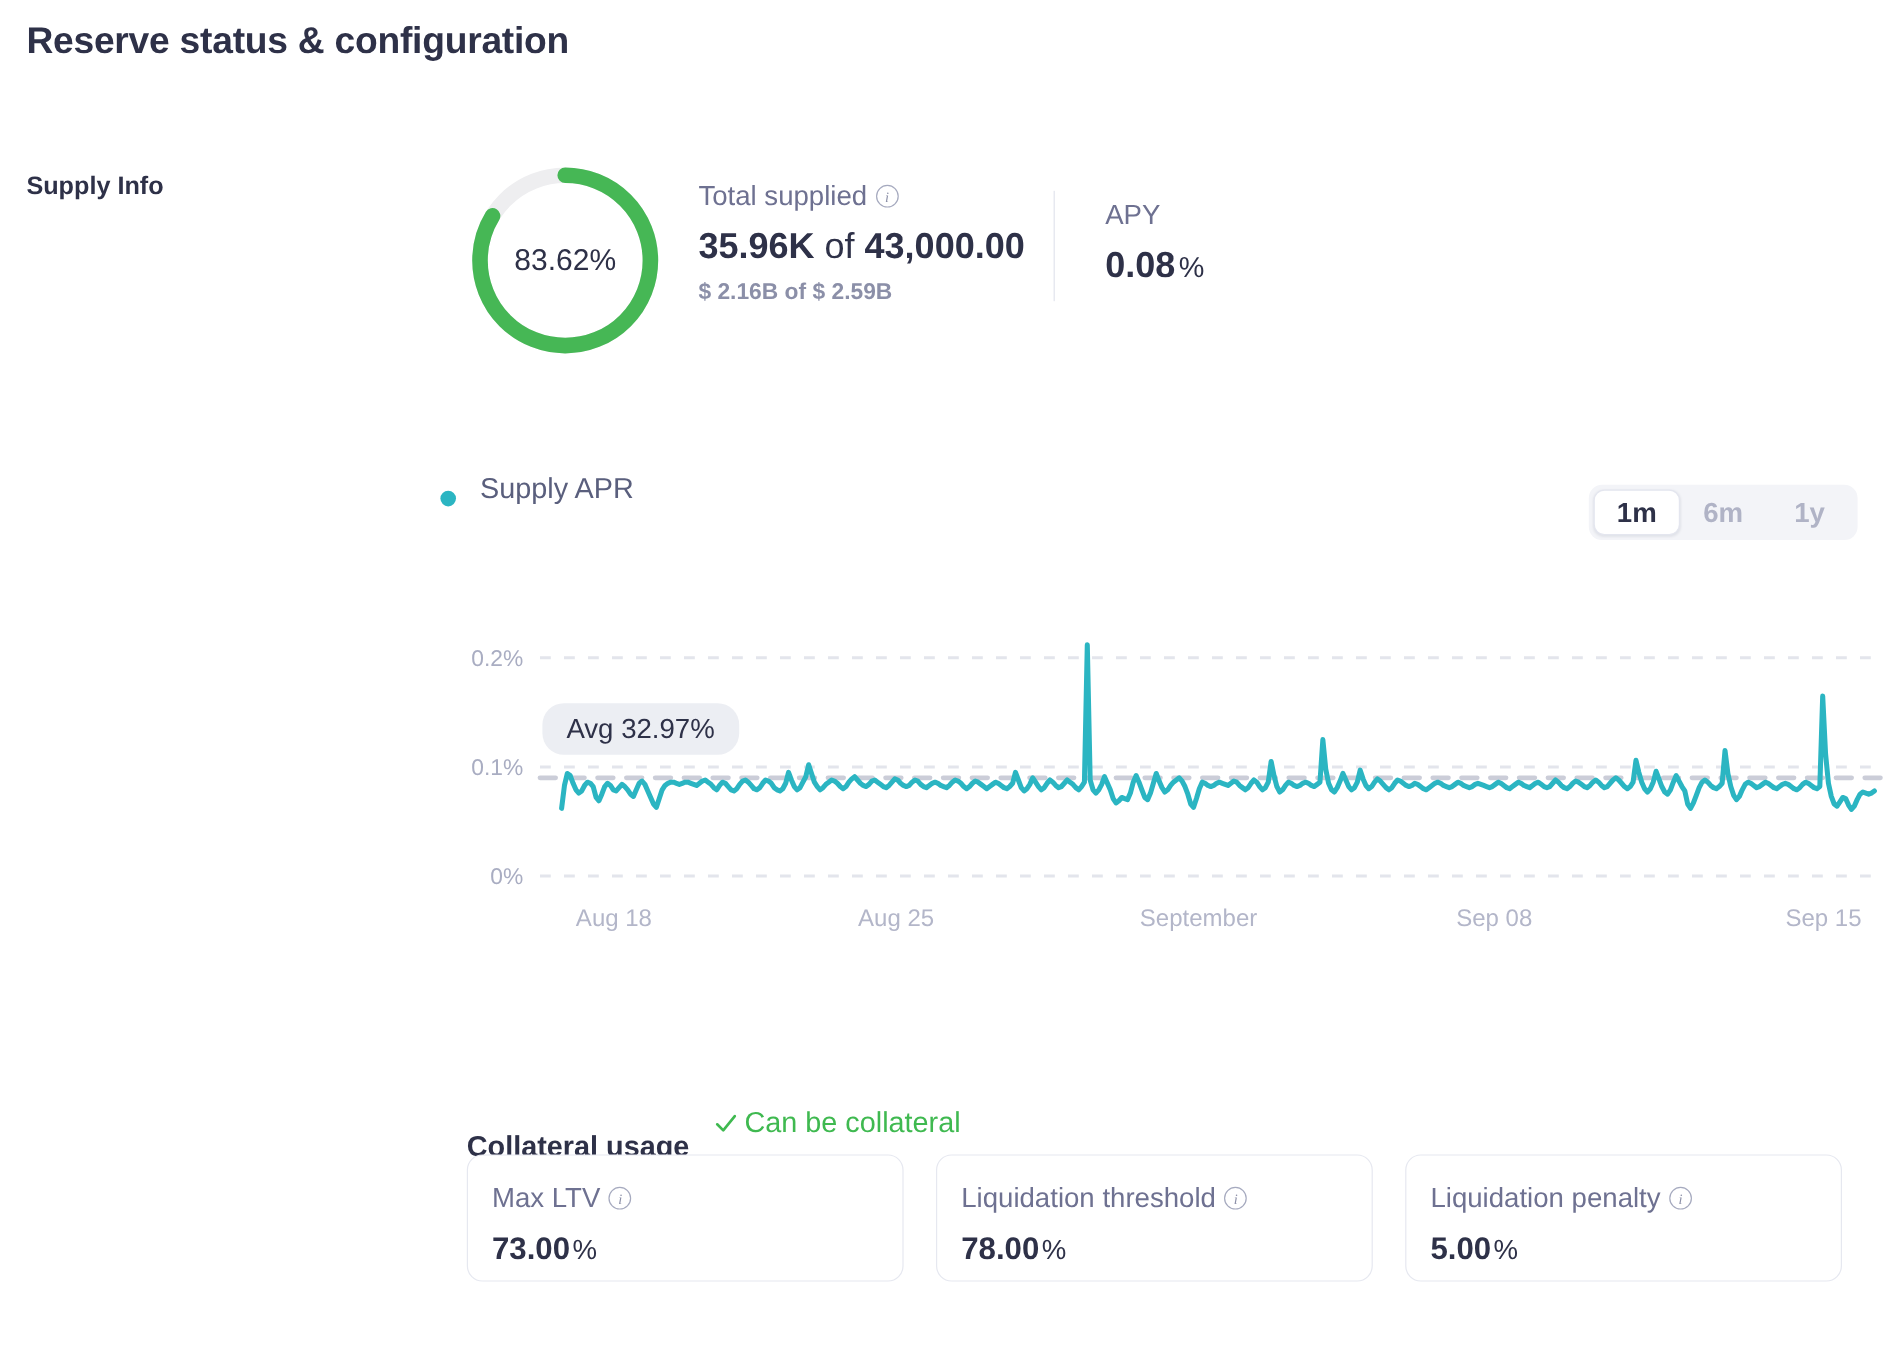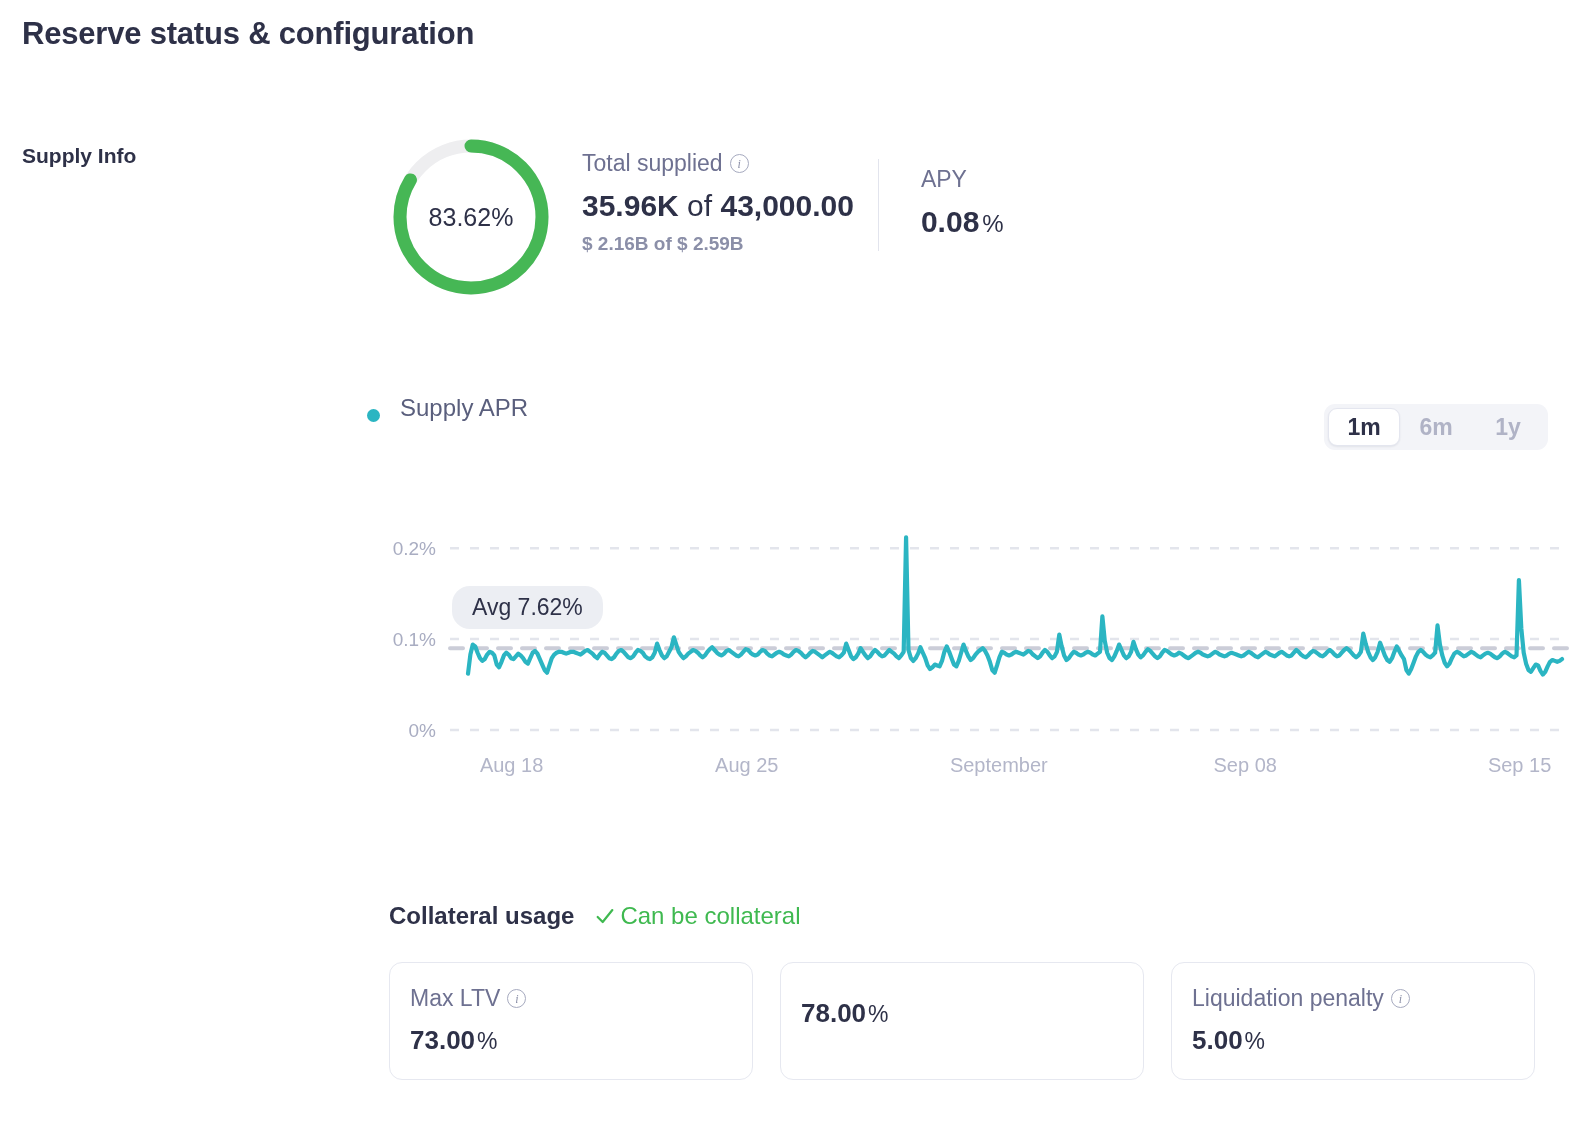--- a/index.html
+++ b/index.html
@@ -104,27 +104,27 @@
     position: absolute; left: 452px; top: 586px;
     background: #eceef3; border-radius: 18px;
     padding: 8px 20px; font-size: 23px; color: #2e3148; font-weight: 400;
   }
 
   
   .collateral-head {
     position: absolute; left: 389px; top: 902px;
     display: flex; align-items: center; gap: 20px;
   }
-  .collateral-title { font-size: 24px; font-weight: 700; color: #2e3148; }
+  .collateral-title { font-size: 24px; font-weight: 700; color: #2e3148; margin-top: 40px; }
   .collateral-status { font-size: 24px; color: #3fb950; display: flex; align-items: center; gap: 4px; }
   .check-icon { width: 22px; height: 22px; flex: 0 0 22px; }
 
   .cards { position: absolute; left: 389px; top: 962px; display: flex; gap: 27px; }
   .card {
-    width: 364px; height: 118px;
+    width: 364px; height: 106px;
     border: 1.5px solid #e6e8f0; border-radius: 13px;
     padding: 22px 20px 0 20px; background: #fff;
   }
   .card-label {
     font-size: 23px; color: #6e7191; display: flex; align-items: center; gap: 7px;
   }
   .card-value { margin-top: 13px; font-size: 26px; font-weight: 700; color: #2e3148; }
   .card-value .unit { font-weight: 400; font-size: 23px; margin-left: 2px; }
 </style>
 </head>
@@ -196,21 +196,21 @@
           <text x="366.8" y="267" text-anchor="middle" class="xtick">Aug 25</text>
           <text x="618.8" y="267" text-anchor="middle" class="xtick">September</text>
           <text x="865.1999999999999" y="267" text-anchor="middle" class="xtick">Sep 08</text>
           <text x="1139.6" y="267" text-anchor="middle" class="xtick">Sep 15</text>
         </g>
       <path id="avg-line" stroke="#cbcdd8" stroke-width="4" stroke-dasharray="13 11" fill="none" stroke-linecap="round" d="M 70 143.1818181818182 L 1190 143.1818181818182"></path>
       <path id="series-path" fill="none" stroke="#2bb5c2" stroke-width="4.2" stroke-linejoin="round" stroke-linecap="round" d="M 88.00 168.64 L 90.39 149.55 L 92.79 139.55 L 95.18 141.36 L 97.58 147.73 L 99.97 153.18 L 102.36 155.91 L 104.76 154.09 L 107.15 149.55 L 109.54 146.82 L 111.94 147.73 L 114.33 150.45 L 116.73 159.55 L 119.12 162.27 L 121.51 156.82 L 123.91 150.45 L 126.30 147.73 L 128.70 149.55 L 131.09 153.18 L 133.48 154.09 L 135.88 151.36 L 138.27 148.64 L 140.67 150.45 L 143.06 153.18 L 145.45 156.82 L 147.85 158.64 L 150.24 153.18 L 152.63 147.73 L 155.03 145.91 L 157.42 148.64 L 159.82 154.09 L 162.21 159.55 L 164.60 165.00 L 167.00 167.73 L 169.39 160.45 L 171.79 153.18 L 174.18 149.55 L 176.57 147.73 L 178.97 146.82 L 181.36 146.82 L 183.75 147.73 L 186.15 148.64 L 188.54 147.73 L 190.94 146.82 L 193.33 146.82 L 195.72 147.73 L 198.12 148.64 L 200.51 149.55 L 202.91 147.73 L 205.30 145.91 L 207.69 145.00 L 210.09 146.82 L 212.48 148.64 L 214.88 151.36 L 217.27 153.18 L 219.66 149.55 L 222.06 146.82 L 224.45 147.73 L 226.84 150.45 L 229.24 153.18 L 231.63 154.09 L 234.03 152.27 L 236.42 148.64 L 238.81 145.91 L 241.21 145.00 L 243.60 146.82 L 246.00 149.55 L 248.39 152.27 L 250.78 153.18 L 253.18 151.36 L 255.57 147.73 L 257.96 145.00 L 260.36 145.91 L 262.75 147.73 L 265.15 151.36 L 267.54 153.18 L 269.93 154.09 L 272.33 152.27 L 274.72 147.73 L 277.12 138.64 L 279.51 145.00 L 281.90 150.45 L 284.30 153.18 L 286.69 151.36 L 289.09 146.82 L 291.48 142.27 L 293.87 132.27 L 296.27 139.55 L 298.66 146.82 L 301.05 150.45 L 303.45 153.18 L 305.84 151.36 L 308.24 148.64 L 310.63 146.82 L 313.02 145.00 L 315.42 145.91 L 317.81 147.73 L 320.21 150.45 L 322.60 152.27 L 324.99 150.45 L 327.39 146.82 L 329.78 144.09 L 332.18 142.27 L 334.57 145.00 L 336.96 147.73 L 339.36 149.55 L 341.75 150.45 L 344.14 148.64 L 346.54 145.91 L 348.93 145.00 L 351.33 146.82 L 353.72 148.64 L 356.11 150.45 L 358.51 151.36 L 360.90 149.55 L 363.30 146.82 L 365.69 144.09 L 368.08 145.00 L 370.48 147.73 L 372.87 149.55 L 375.26 150.45 L 377.66 149.55 L 380.05 146.82 L 382.45 145.00 L 384.84 145.91 L 387.23 148.64 L 389.63 150.45 L 392.02 151.36 L 394.42 149.55 L 396.81 147.73 L 399.20 146.82 L 401.60 147.73 L 403.99 149.55 L 406.39 150.45 L 408.78 151.36 L 411.17 149.55 L 413.57 146.82 L 415.96 145.00 L 418.35 145.91 L 420.75 147.73 L 423.14 150.45 L 425.54 152.27 L 427.93 150.45 L 430.32 147.73 L 432.72 145.91 L 435.11 146.82 L 437.51 148.64 L 439.90 150.45 L 442.29 152.27 L 444.69 150.45 L 447.08 148.64 L 449.47 146.82 L 451.87 147.73 L 454.26 149.55 L 456.66 151.36 L 459.05 152.27 L 461.44 150.45 L 463.84 147.73 L 466.23 138.64 L 468.63 145.00 L 471.02 151.36 L 473.41 154.09 L 475.81 152.27 L 478.20 148.64 L 480.60 143.18 L 482.99 146.82 L 485.38 150.45 L 487.78 153.18 L 490.17 151.36 L 492.56 147.73 L 494.96 145.00 L 497.35 146.82 L 499.75 149.55 L 502.14 151.36 L 504.53 150.45 L 506.93 147.73 L 509.32 145.00 L 511.72 146.82 L 514.11 148.64 L 516.50 151.36 L 518.90 153.18 L 521.29 150.45 L 523.68 146.82 L 526.08 32.27 L 528.47 145.00 L 530.87 153.18 L 533.26 155.91 L 535.65 153.18 L 538.05 148.64 L 540.44 142.27 L 542.84 147.73 L 545.23 153.18 L 547.62 160.45 L 550.02 164.09 L 552.41 162.27 L 554.81 159.55 L 557.20 160.45 L 559.59 161.36 L 561.99 155.91 L 564.38 146.82 L 566.77 141.36 L 569.17 146.82 L 571.56 153.18 L 573.96 159.55 L 576.35 161.36 L 578.74 155.91 L 581.14 147.73 L 583.53 139.55 L 585.93 145.91 L 588.32 151.36 L 590.71 155.00 L 593.11 153.18 L 595.50 149.55 L 597.89 146.82 L 600.29 145.00 L 602.68 143.18 L 605.08 145.91 L 607.47 150.45 L 609.86 156.82 L 612.26 165.00 L 614.65 167.73 L 617.05 160.45 L 619.44 152.27 L 621.83 146.82 L 624.23 147.73 L 626.62 149.55 L 629.02 150.45 L 631.41 149.55 L 633.80 147.73 L 636.20 146.82 L 638.59 147.73 L 640.98 148.64 L 643.38 149.55 L 645.77 147.73 L 648.17 145.91 L 650.56 146.82 L 652.95 149.55 L 655.35 151.36 L 657.74 153.18 L 660.14 151.36 L 662.53 147.73 L 664.92 145.00 L 667.32 146.82 L 669.71 150.45 L 672.11 153.18 L 674.50 151.36 L 676.89 146.82 L 679.29 129.55 L 681.68 141.36 L 684.07 150.45 L 686.47 155.00 L 688.86 153.18 L 691.26 149.55 L 693.65 146.82 L 696.04 147.73 L 698.44 149.55 L 700.83 150.45 L 703.23 149.55 L 705.62 147.73 L 708.01 146.82 L 710.41 147.73 L 712.80 149.55 L 715.19 150.45 L 717.59 148.64 L 719.98 146.82 L 722.38 111.36 L 724.77 135.91 L 727.16 147.73 L 729.56 153.18 L 731.95 155.00 L 734.35 151.36 L 736.74 145.91 L 739.13 139.55 L 741.53 145.00 L 743.92 150.45 L 746.32 153.18 L 748.71 151.36 L 751.10 146.82 L 753.50 136.82 L 755.89 144.09 L 758.28 149.55 L 760.68 152.27 L 763.07 150.45 L 765.47 146.82 L 767.86 144.09 L 770.25 145.91 L 772.65 148.64 L 775.04 151.36 L 777.44 153.18 L 779.83 151.36 L 782.22 147.73 L 784.62 145.00 L 787.01 145.91 L 789.40 147.73 L 791.80 149.55 L 794.19 150.45 L 796.59 149.55 L 798.98 147.73 L 801.37 148.64 L 803.77 150.45 L 806.16 152.27 L 808.56 153.18 L 810.95 151.36 L 813.34 149.55 L 815.74 147.73 L 818.13 146.82 L 820.53 147.73 L 822.92 149.55 L 825.31 150.45 L 827.71 151.36 L 830.10 150.45 L 832.49 148.64 L 834.89 146.82 L 837.28 147.73 L 839.68 149.55 L 842.07 150.45 L 844.46 151.36 L 846.86 150.45 L 849.25 148.64 L 851.65 147.73 L 854.04 148.64 L 856.43 149.55 L 858.83 150.45 L 861.22 151.36 L 863.61 150.45 L 866.01 148.64 L 868.40 146.82 L 870.80 147.73 L 873.19 149.55 L 875.58 151.36 L 877.98 152.27 L 880.37 150.45 L 882.77 148.64 L 885.16 146.82 L 887.55 147.73 L 889.95 149.55 L 892.34 150.45 L 894.74 151.36 L 897.13 149.55 L 899.52 147.73 L 901.92 146.82 L 904.31 148.64 L 906.70 150.45 L 909.10 151.36 L 911.49 150.45 L 913.89 147.73 L 916.28 145.00 L 918.67 146.82 L 921.07 149.55 L 923.46 151.36 L 925.86 152.27 L 928.25 150.45 L 930.64 147.73 L 933.04 145.91 L 935.43 146.82 L 937.82 148.64 L 940.22 150.45 L 942.61 151.36 L 945.01 149.55 L 947.40 146.82 L 949.79 145.00 L 952.19 146.82 L 954.58 149.55 L 956.98 151.36 L 959.37 150.45 L 961.76 147.73 L 964.16 145.00 L 966.55 143.18 L 968.95 145.00 L 971.34 147.73 L 973.73 150.45 L 976.13 152.27 L 978.52 150.45 L 980.91 146.82 L 983.31 128.64 L 985.70 138.64 L 988.10 146.82 L 990.49 152.27 L 992.88 155.00 L 995.28 152.27 L 997.67 146.82 L 1000.07 137.73 L 1002.46 144.09 L 1004.85 150.45 L 1007.25 155.00 L 1009.64 156.82 L 1012.04 153.18 L 1014.43 146.82 L 1016.82 141.36 L 1019.22 145.91 L 1021.61 150.45 L 1024.00 154.09 L 1026.40 165.00 L 1028.79 168.64 L 1031.19 164.09 L 1033.58 157.73 L 1035.97 151.36 L 1038.37 146.82 L 1040.76 145.00 L 1043.16 146.82 L 1045.55 149.55 L 1047.94 151.36 L 1050.34 152.27 L 1052.73 150.45 L 1055.12 147.73 L 1057.52 120.45 L 1059.91 139.55 L 1062.31 150.45 L 1064.70 157.73 L 1067.09 161.36 L 1069.49 158.64 L 1071.88 153.18 L 1074.28 148.64 L 1076.67 146.82 L 1079.06 147.73 L 1081.46 149.55 L 1083.85 151.36 L 1086.25 150.45 L 1088.64 148.64 L 1091.03 146.82 L 1093.43 147.73 L 1095.82 149.55 L 1098.21 151.36 L 1100.61 152.27 L 1103.00 150.45 L 1105.40 148.64 L 1107.79 147.73 L 1110.18 148.64 L 1112.58 150.45 L 1114.97 152.27 L 1117.37 153.18 L 1119.76 151.36 L 1122.15 148.64 L 1124.55 146.82 L 1126.94 147.73 L 1129.33 149.55 L 1131.73 151.36 L 1134.12 152.27 L 1136.52 150.45 L 1138.91 75.00 L 1141.30 123.18 L 1143.70 147.73 L 1146.09 158.64 L 1148.49 165.00 L 1150.88 166.82 L 1153.27 163.18 L 1155.67 159.55 L 1158.06 160.45 L 1160.46 165.91 L 1162.85 169.55 L 1165.24 166.82 L 1167.64 161.36 L 1170.03 156.82 L 1172.42 155.00 L 1174.82 155.91 L 1177.21 156.82 L 1179.61 155.91 L 1182.00 154.09"></path>
     </svg>
   </div>
 
-  <div class="avg-badge">Avg 7.62%</div>
+  <div class="avg-badge">Avg 32.97%</div>
 
   <div class="collateral-head">
     <span class="collateral-title">Collateral usage</span>
     <span class="collateral-status">
       <svg class="check-icon" viewBox="0 0 24 24">
         <path d="M4 13 L9.5 18.5 L20 5.5" fill="none" stroke="#3fb950" stroke-width="2.4" stroke-linecap="round" stroke-linejoin="round"></path>
       </svg>
       <span>Can be collateral</span>
     </span>
   </div>
@@ -220,20 +220,24 @@
       <div class="card-label">
         <span>Max LTV</span>
         <span class="info-icon"></span>
       </div>
       <div class="card-value">
         <span>73.00</span><span class="unit">%</span>
       </div>
     </div>
 
     <div class="card">
+      <div class="card-label">
+        <span>Liquidation threshold</span>
+        <span class="info-icon"></span>
+      </div>
       <div class="card-value">
         <span>78.00</span><span class="unit">%</span>
       </div>
     </div>
 
     <div class="card">
       <div class="card-label">
         <span>Liquidation penalty</span>
         <span class="info-icon"></span>
       </div>

